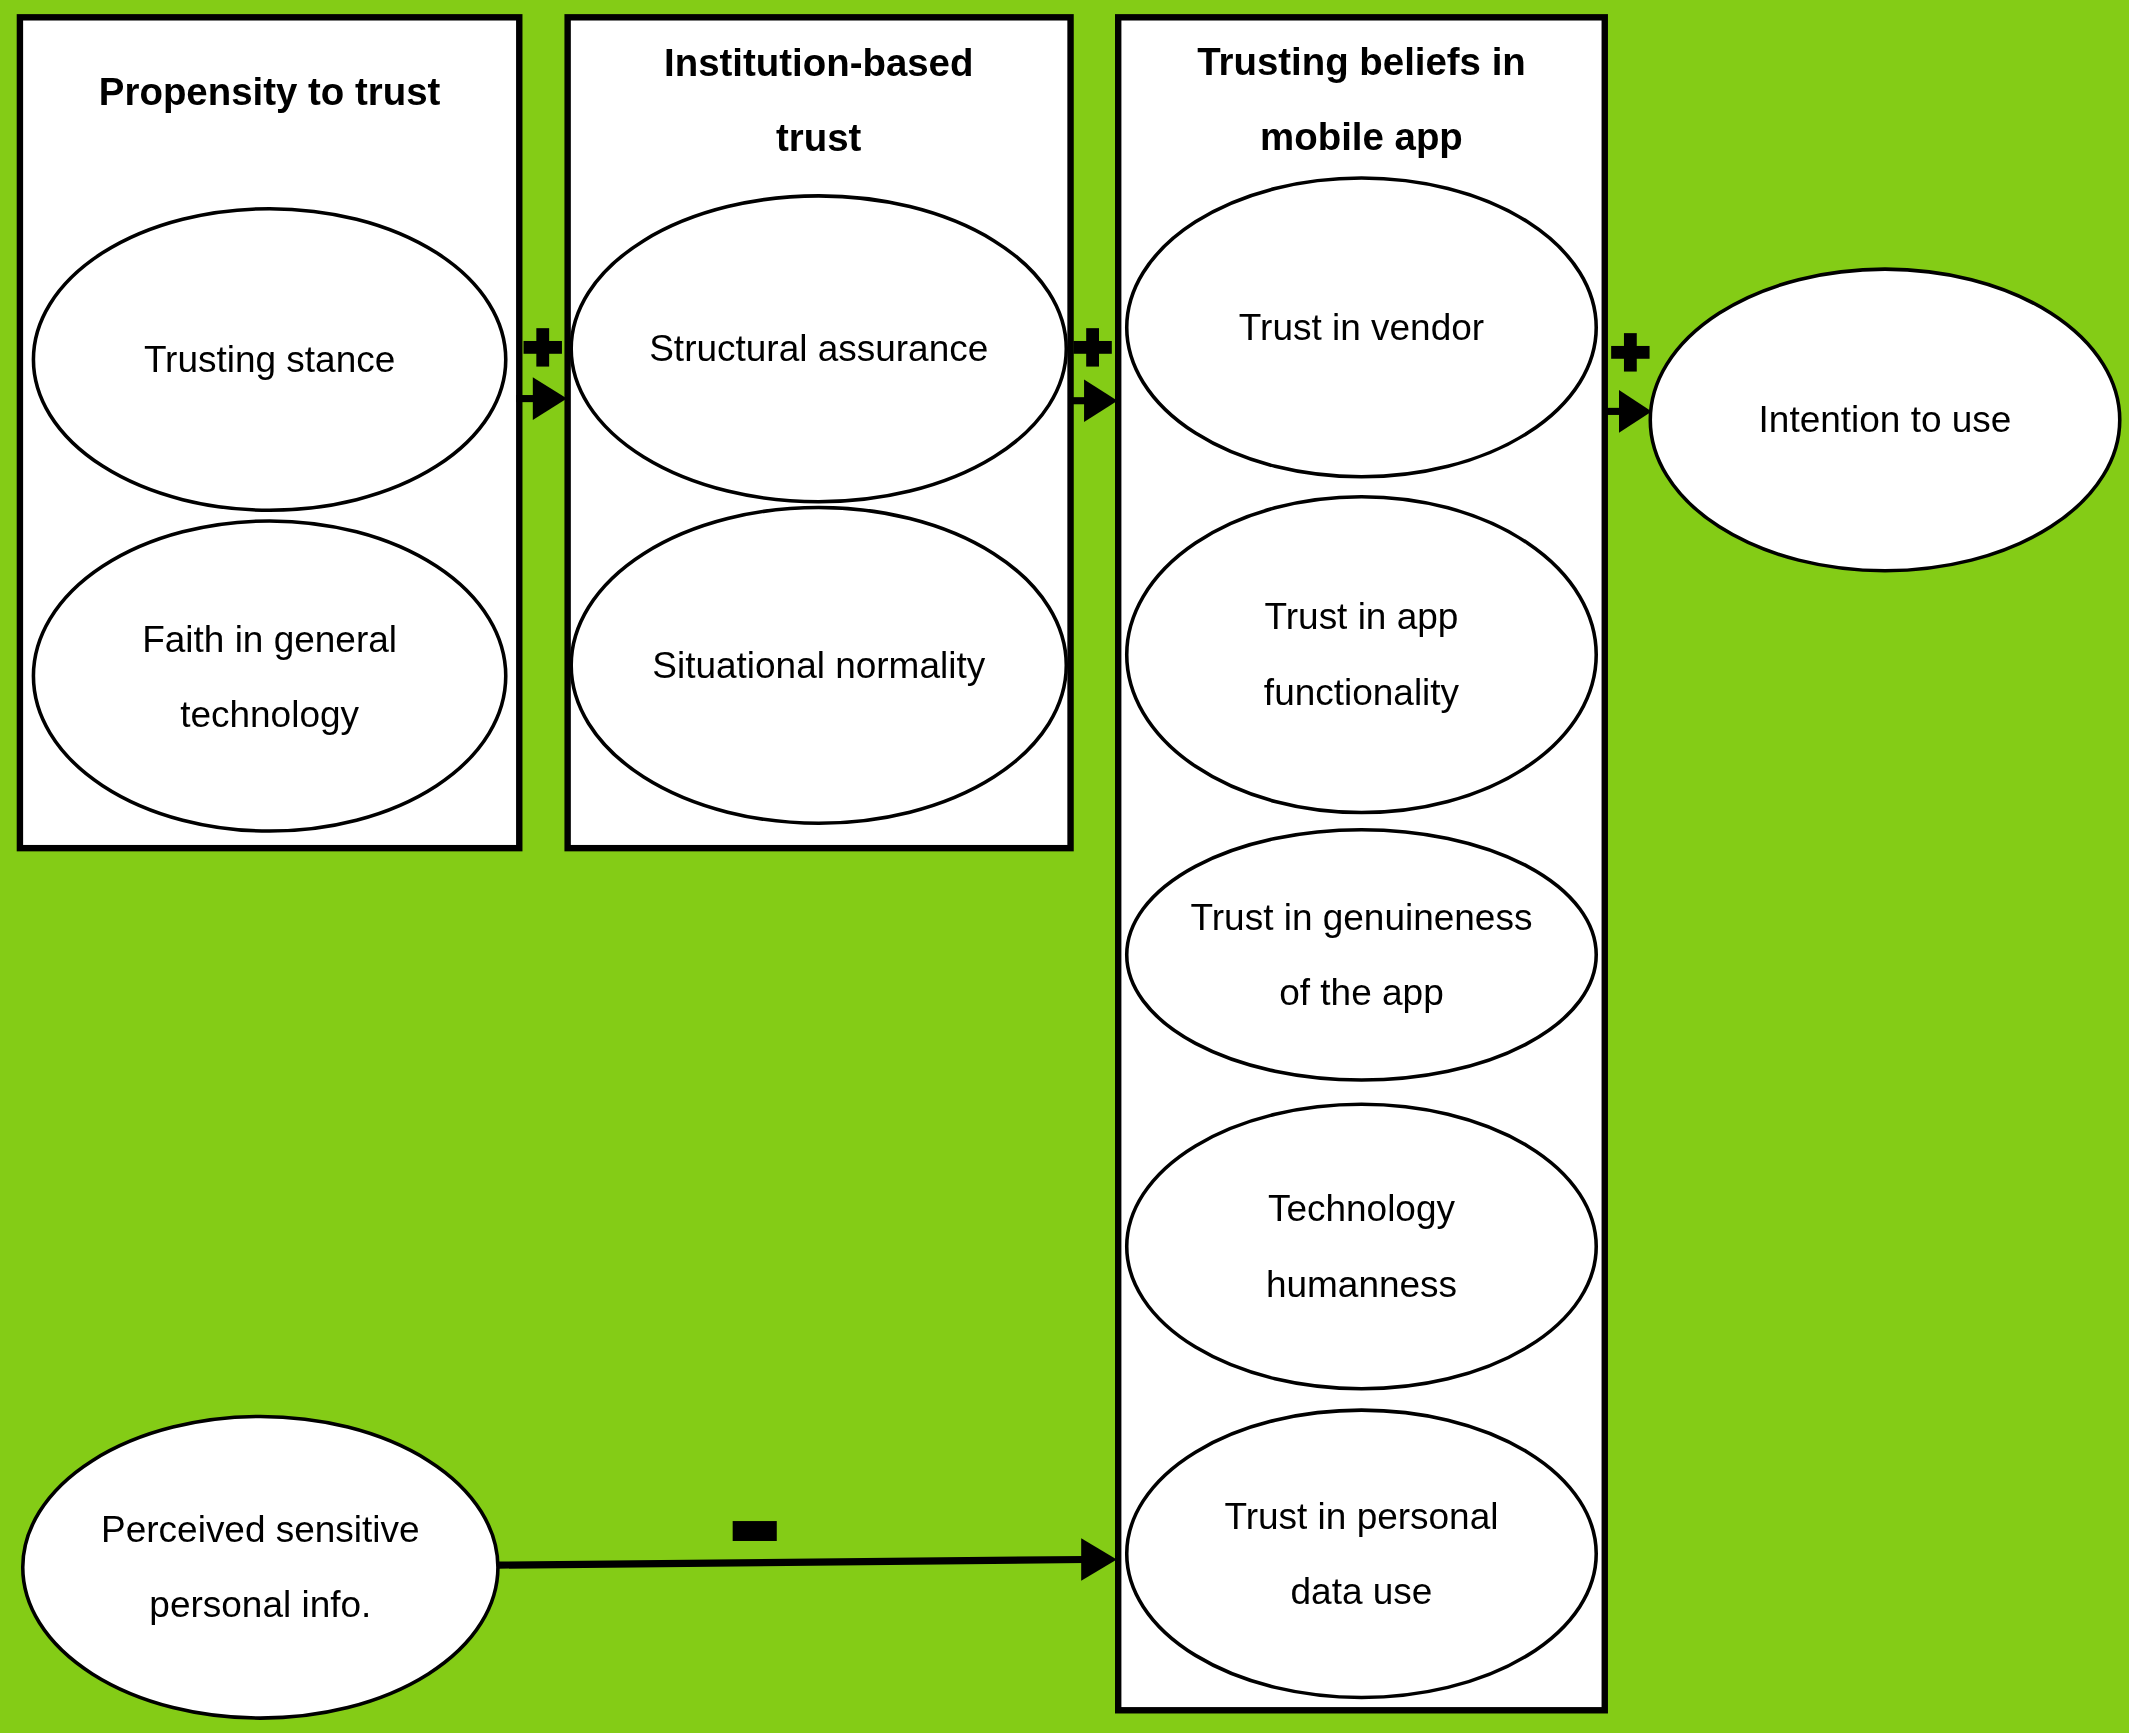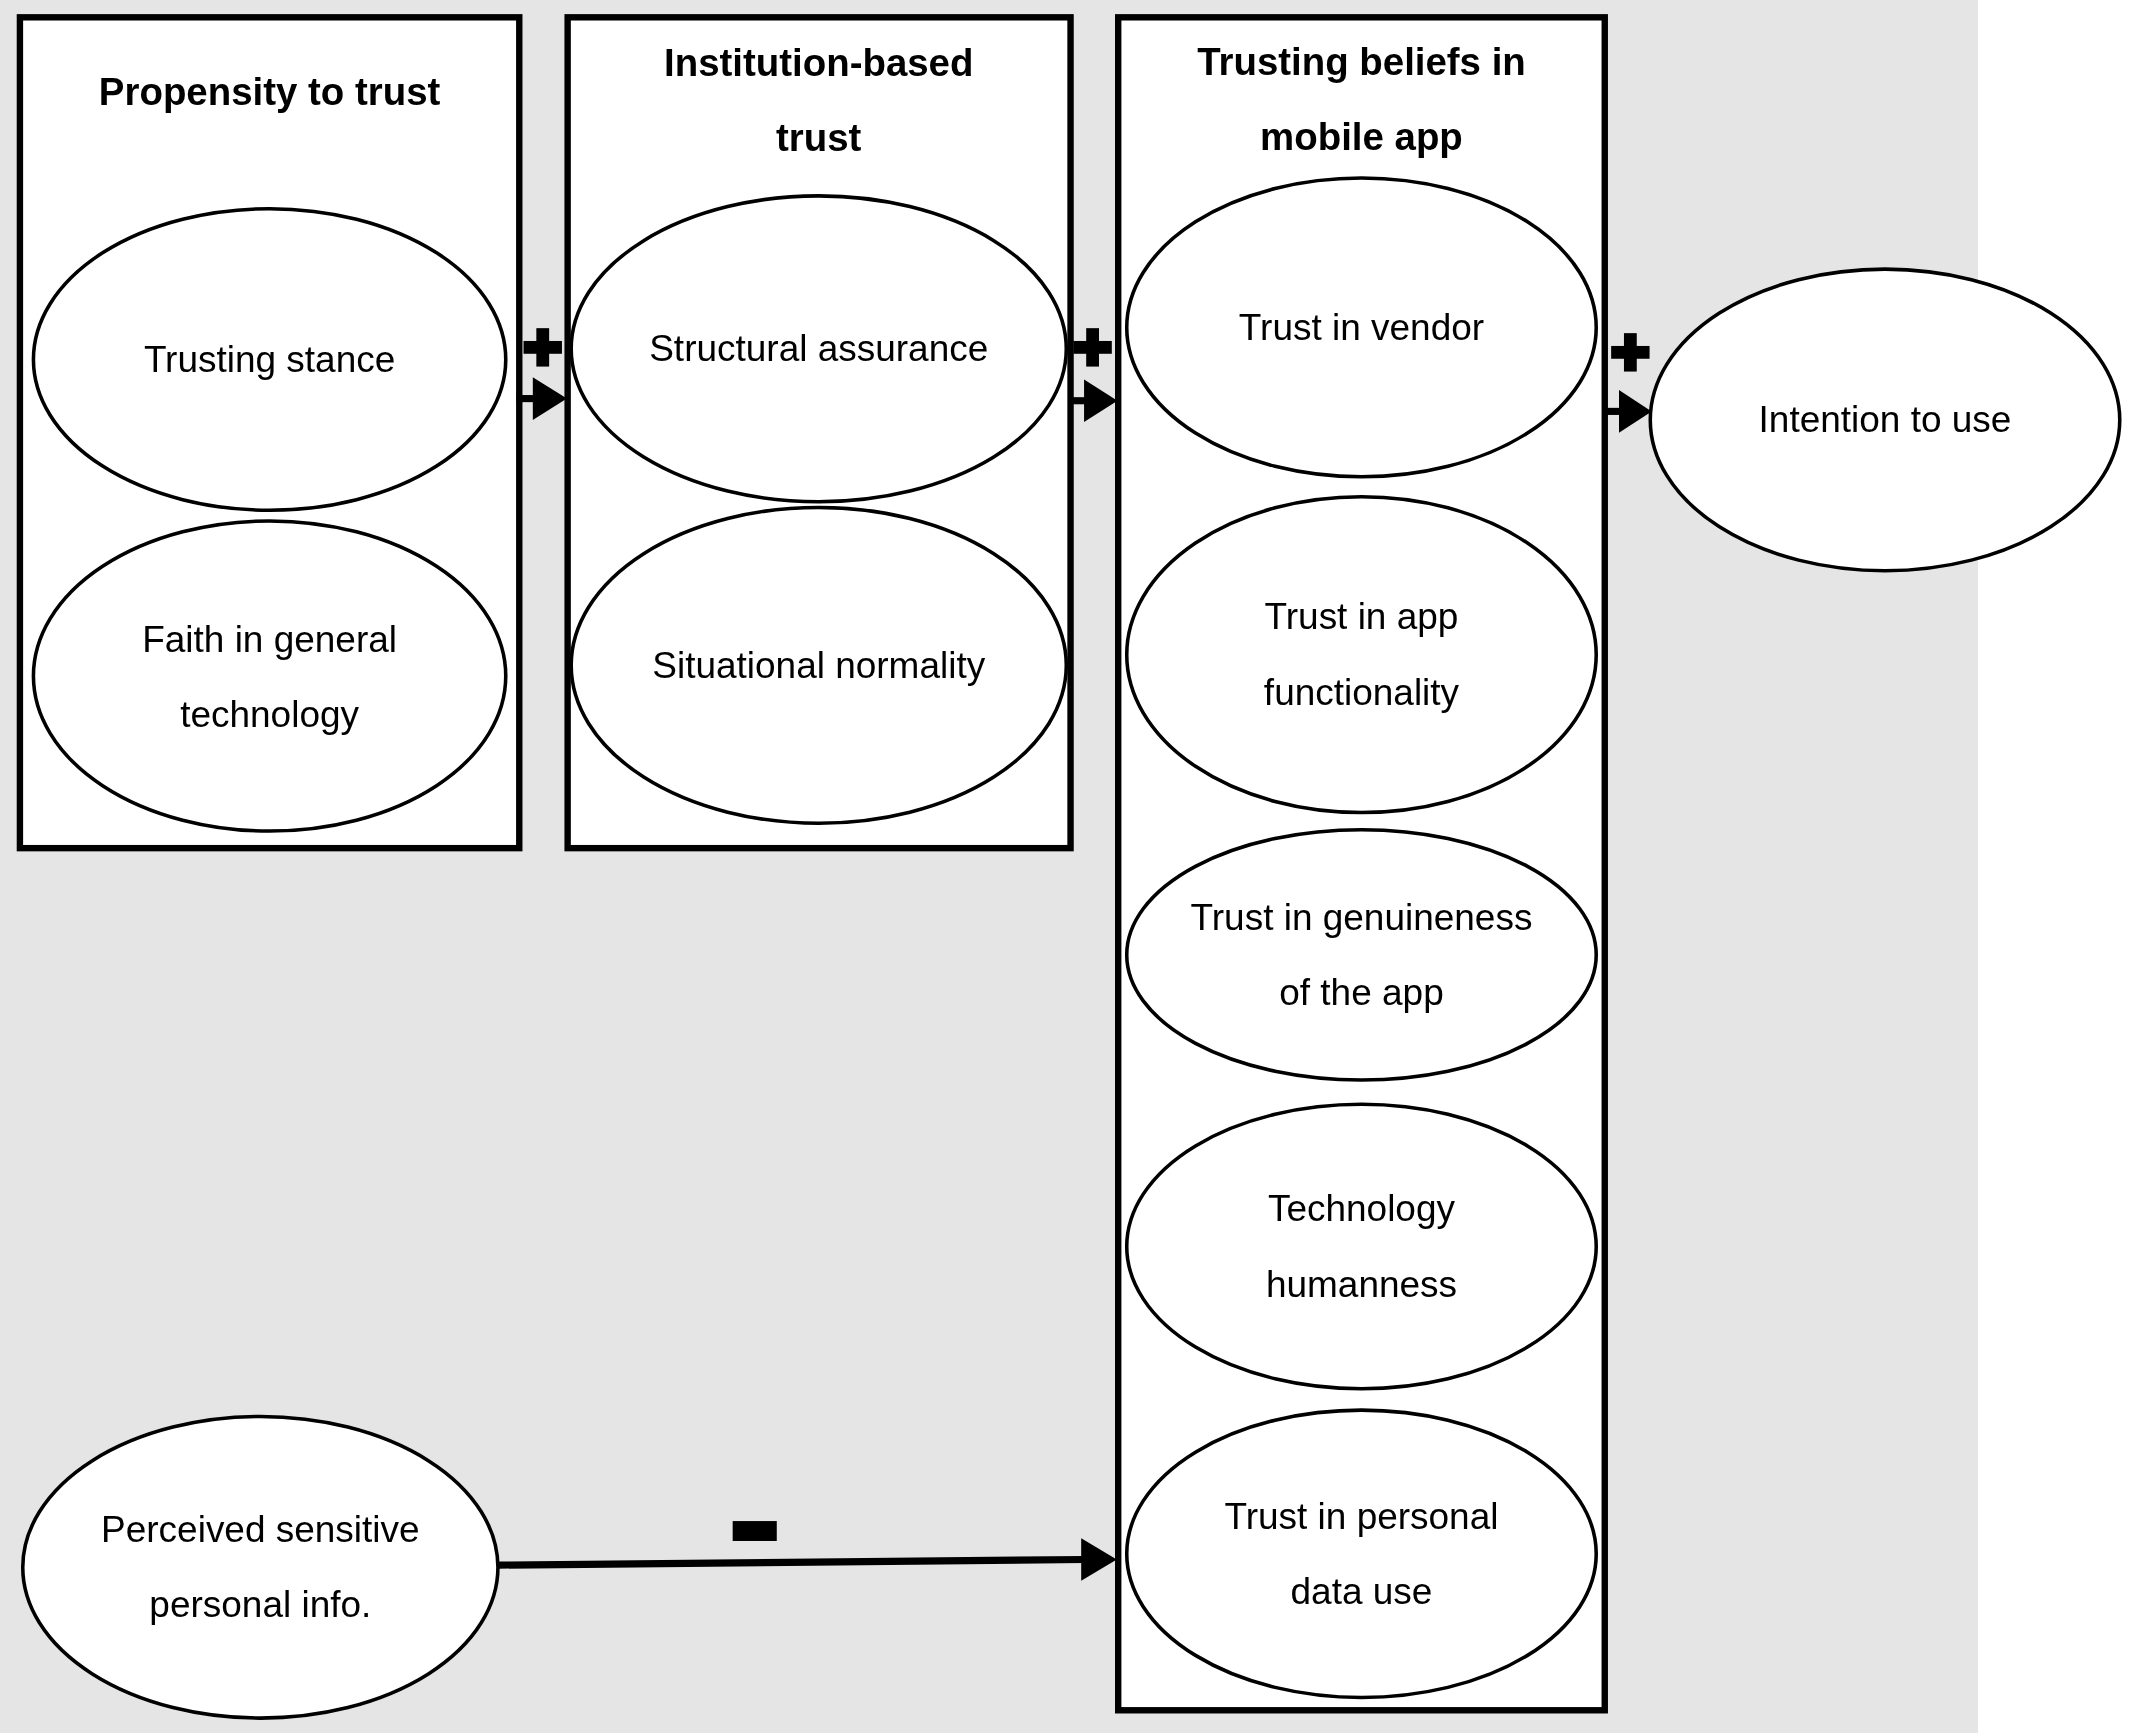--- a/index.html
+++ b/index.html
@@ -1,20 +1,20 @@
 <!DOCTYPE html>
 <html style="font-size:11.4px"><head>
 <meta charset="utf-8">
 <style>
   html, body { margin: 0; padding: 0; background: #ffffff; }
   .stage {
     position: relative;
-    width: 1978px;
+    width: 2129px;
     height: 1734px;
-    background: #e5e5e5;
+    background: #84cc16;
     font-family: "Liberation Sans", sans-serif;
     text-decoration: underline;
   }
   svg { position: absolute; inset: 0; }
   .box      { fill: #ffffff; stroke: #000000; stroke-width: 9; }
   .node     { fill: #ffffff; stroke: #000000; stroke-width: 5; }
   .title    { font-family: "Liberation Sans", sans-serif; font-size: 54px; font-weight: bold; fill: #000000; text-anchor: middle; dominant-baseline: central; }
   .label    { font-family: "Liberation Sans", sans-serif; font-size: 52px; fill: #000000; text-anchor: middle; dominant-baseline: central; }
   .link     { stroke: #000000; stroke-width: 10; }
   .head     { fill: #000000; stroke: none; }

